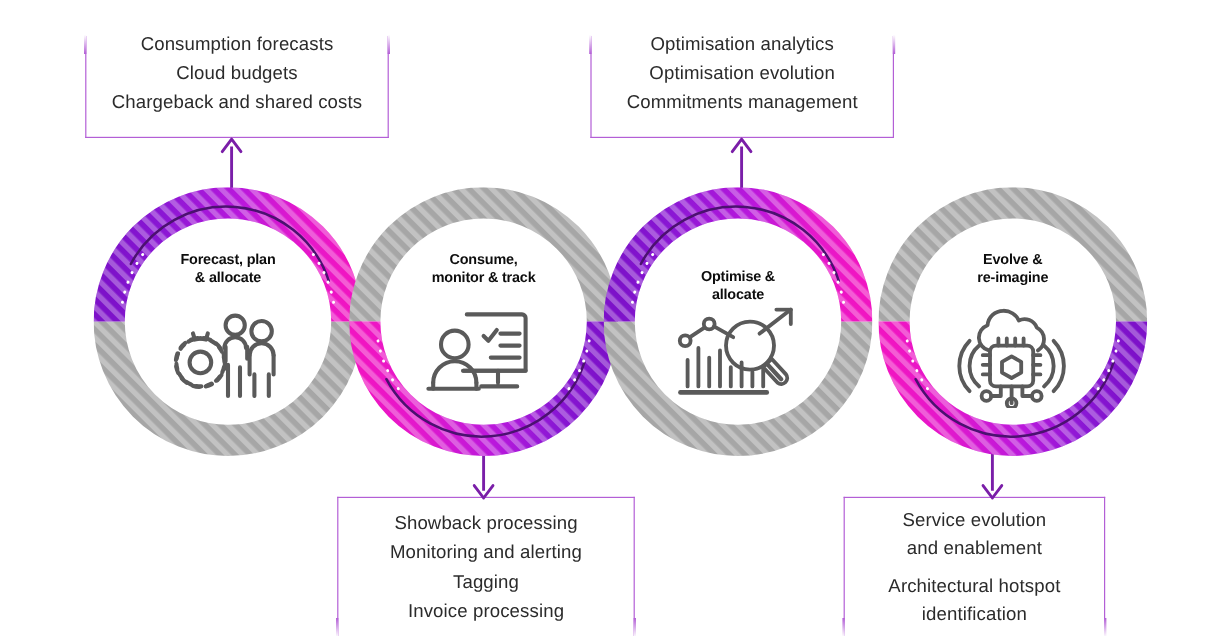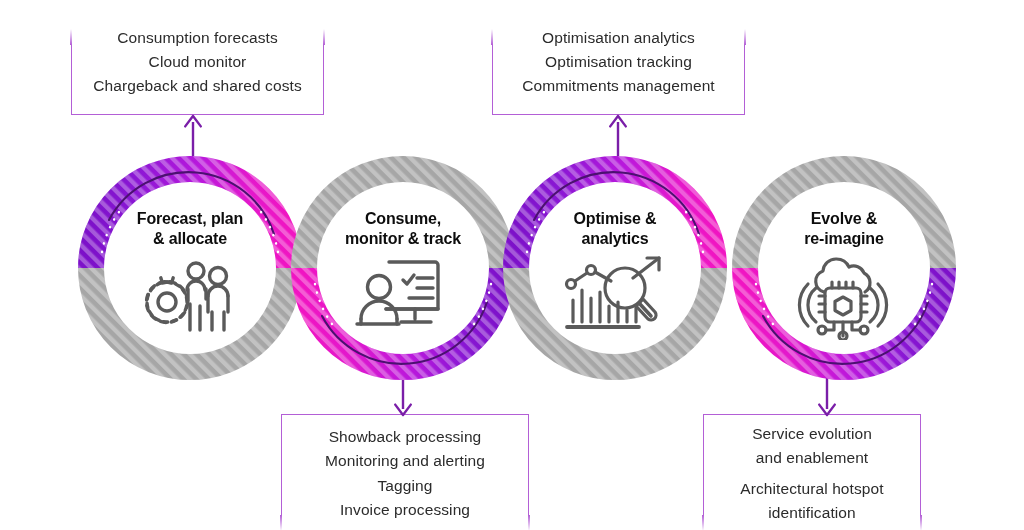--- a/index.html
+++ b/index.html
@@ -49,21 +49,21 @@
 
   
   .arrow{position:absolute;}
 
   
   .ring{position:absolute;}
   .ring .label{
     position:absolute;left:0;right:0;
     text-align:center;
     font-weight:bold;
-    font-size:16px;
+    font-size:12px;
     line-height:1.22;
     color:#0d0d0d;
     letter-spacing:-.15px;
   }
   .ring .label span{display:block;white-space:nowrap;}
   .ring .glyph{position:absolute;}
 </style>
 </head>
 <body>
 
@@ -95,27 +95,27 @@
         <stop offset="22%" stop-color="#e318cc"></stop>
         <stop offset="55%" stop-color="#b918dc"></stop>
         <stop offset="80%" stop-color="#8a17d4"></stop>
         <stop offset="100%" stop-color="#7d11c9"></stop>
       </linearGradient>
     </defs>
   </svg>
 
   <div class="box top" style="left:71px;top:30px;width:253px;height:85px;">
     <span class="ln">Consumption forecasts</span>
-    <span class="ln">Cloud monitor</span>
+    <span class="ln">Cloud budgets</span>
     <span class="ln">Chargeback and shared costs</span>
   </div>
 
   <div class="box top" style="left:492px;top:30px;width:253px;height:85px;">
     <span class="ln">Optimisation analytics</span>
-    <span class="ln">Optimisation tracking</span>
+    <span class="ln">Optimisation evolution</span>
     <span class="ln">Commitments management</span>
   </div>
 
   <div class="box bottom" style="left:281px;top:414px;width:248px;height:116px;">
     <span class="ln">Showback processing</span>
     <span class="ln">Monitoring and alerting</span>
     <span class="ln">Tagging</span>
     <span class="ln">Invoice processing</span>
   </div>
 
@@ -219,23 +219,23 @@
 
   <div class="ring" style="left:503px;top:156px;width:224px;height:224px;">
     <svg width="224" height="224" viewBox="0 0 224 224">
       <path d="M 13 112 A 99 99 0 0 0 211 112" fill="none" stroke="url(#hatchGrey)" stroke-width="26"></path>
       <path d="M 13 112 A 99 99 0 0 1 211 112" fill="none" stroke="url(#gradTop)" stroke-width="26"></path>
       <path d="M 13 112 A 99 99 0 0 1 211 112" fill="none" stroke="url(#hatchLight)" stroke-width="26"></path>
       <path d="M 31 64 A 90 90 0 0 1 196 78" fill="none" stroke="#4b1170" stroke-width="2.1" stroke-linecap="round"></path>
       <path d="M 24 96 A 100 100 0 0 1 44 52" fill="none" stroke="#ffffff" stroke-width="2.4" stroke-linecap="round" stroke-dasharray="0.2 8.5"></path>
       <path d="M 200 96 A 100 100 0 0 0 180 52" fill="none" stroke="#ffffff" stroke-width="2.4" stroke-linecap="round" stroke-dasharray="0.2 8.5"></path>
     </svg>
-    <div class="label" style="top:53px;">
+    <div class="label" style="top:67px;">
       <span>Optimise &amp;</span>
-      <span>analytics</span>
+      <span>allocate</span>
     </div>
     <svg class="glyph" style="left:60px;top:100px;" width="104" height="82" viewBox="0 0 104 82" fill="none" stroke="#5a5a5a" stroke-width="3.2" stroke-linecap="round" stroke-linejoin="round">
 
       <circle cx="8" cy="28" r="4.5"></circle>
       <circle cx="28" cy="14" r="4.5"></circle>
       <path d="M12 25 l12 -8"></path>
       <path d="M32 16 l16 9"></path>
 
       <path d="M10 66 v-22 M19 66 v-32 M28 66 v-24 M37 66 v-30 M46 66 v-16 M55 66 v-20 M64 66 v-12 M73 66 v-16"></path>
 

